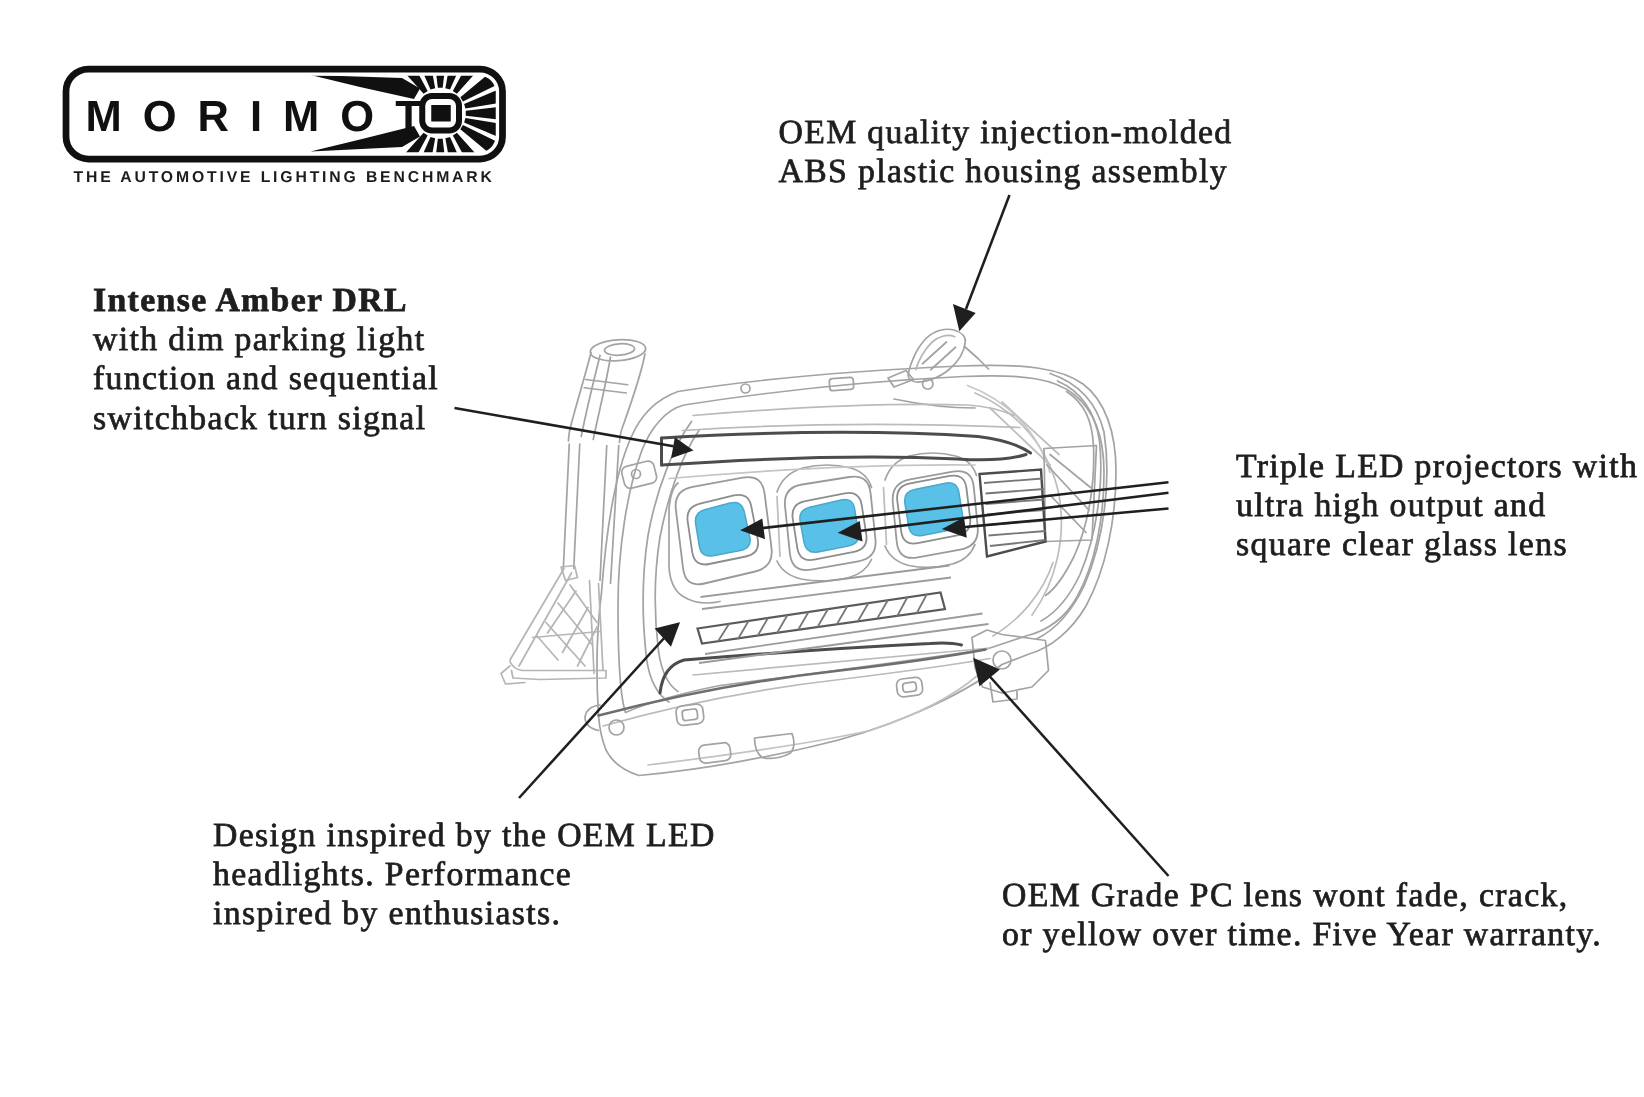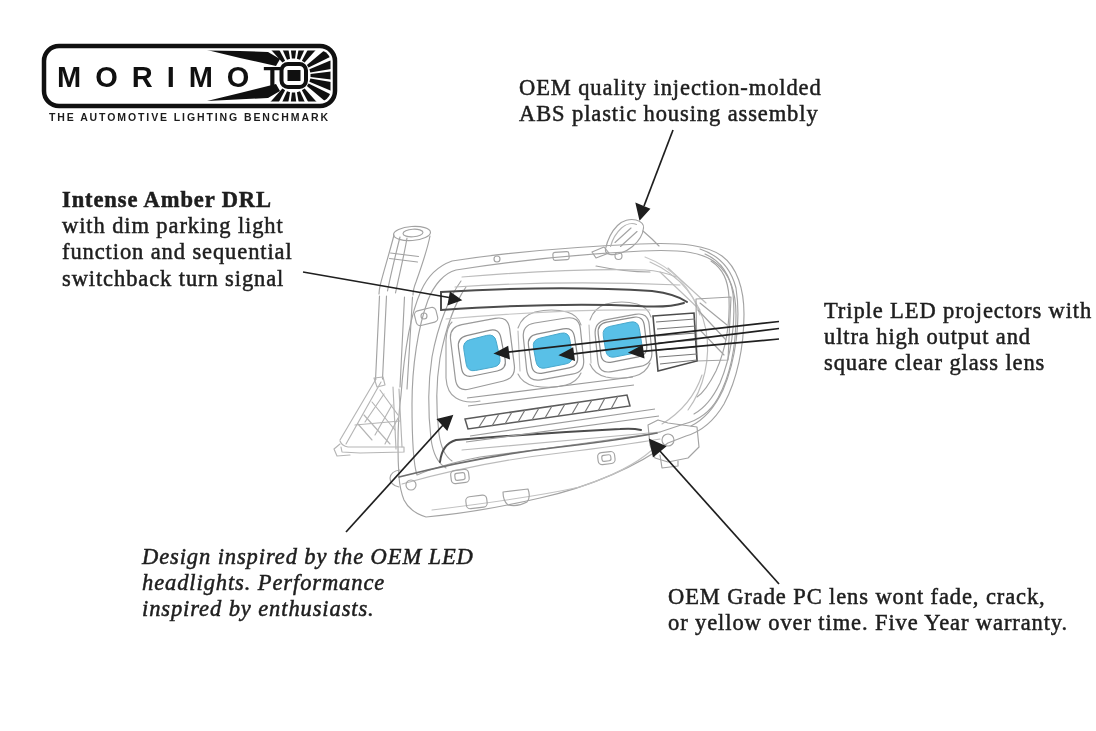--- a/index.html
+++ b/index.html
@@ -11,21 +11,21 @@
 </style>
 </head>
 <body>
 
 <div class="txt" id="tA" style="left:519px;top:74.5px;">OEM quality injection-molded<br>ABS plastic housing assembly</div>
 
 <div class="txt" id="tB" style="left:62px;top:187px;"><b>Intense Amber DRL</b><br>with dim parking light<br>function and sequential<br>switchback turn signal</div>
 
 <div class="txt" id="tC" style="left:804px;top:298px;margin-left:20px;">Triple LED projectors with<br>ultra high output and<br>square clear glass lens</div>
 
-<div class="txt" id="tD" style="left:142px;top:544px;font-style:italic;">Design inspired by the OEM LED<br>headlights. Performance<br>inspired by enthusiasts.</div>
+<div class="txt" id="tD" style="left:142px;top:544px;">Design inspired by the OEM LED<br>headlights. Performance<br>inspired by enthusiasts.</div>
 
 <div class="txt" id="tE" style="left:668px;top:584px;">OEM Grade PC lens wont fade, crack,<br>or yellow over time. Five Year warranty.</div>
 
 <svg width="1096" height="731" viewBox="0 0 1096 731">
 <defs>
   <clipPath id="logoclip">
         <rect x="48.5" y="50.5" width="282" height="51" rx="11"></rect>
       </clipPath>
 </defs>
 

